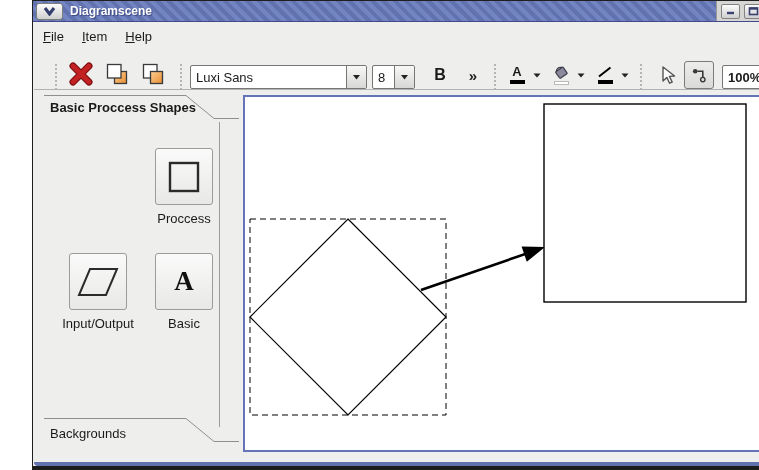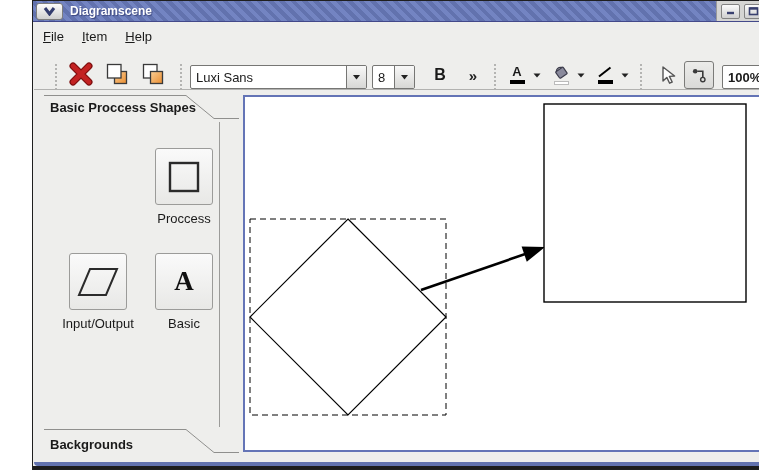--- a/index.html
+++ b/index.html
@@ -75,21 +75,21 @@
   }
   
   .main { position: absolute; top: 89px; left: 1px; right: 1px; bottom: 9px; background: #eeeeec; }
   
   .toolbox { position: absolute; left: 2px; top: 2px; width: 206px; bottom: 0; }
   .tb-header { position: absolute; left: 0; width: 206px; height: 30px; }
   .tb-header svg { position: absolute; left: 0; top: 0; }
   .tb-header .hdr-label { position: absolute; left: 14px; top: 8px; }
   .tb-header-top { top: 0; }
   .tb-header-top .hdr-label { font-weight: bold; }
-  .tb-header-bottom { top: 337px; font-weight: bold; }
+  .tb-header-bottom { top: 326px; }
   .tb-pane { position: absolute; left: 0; top: 30px; width: 184px; height: 305px; border-right: 1px solid #9b9b99; }
   .shape-cell { position: absolute; width: 86px; text-align: center; }
   .shape-btn {
     width: 58px; height: 57px; margin: 0 auto;
     background: linear-gradient(#fafafa, #e8e8e6);
     border: 1px solid #9b9b99; border-radius: 3px;
     display: flex; align-items: center; justify-content: center;
   }
   .shape-label { margin-top: 6px; font-size: 13px; }
   .glyph-A { font-family: "Liberation Serif", serif; font-weight: bold; font-size: 27px; color: #111; }

